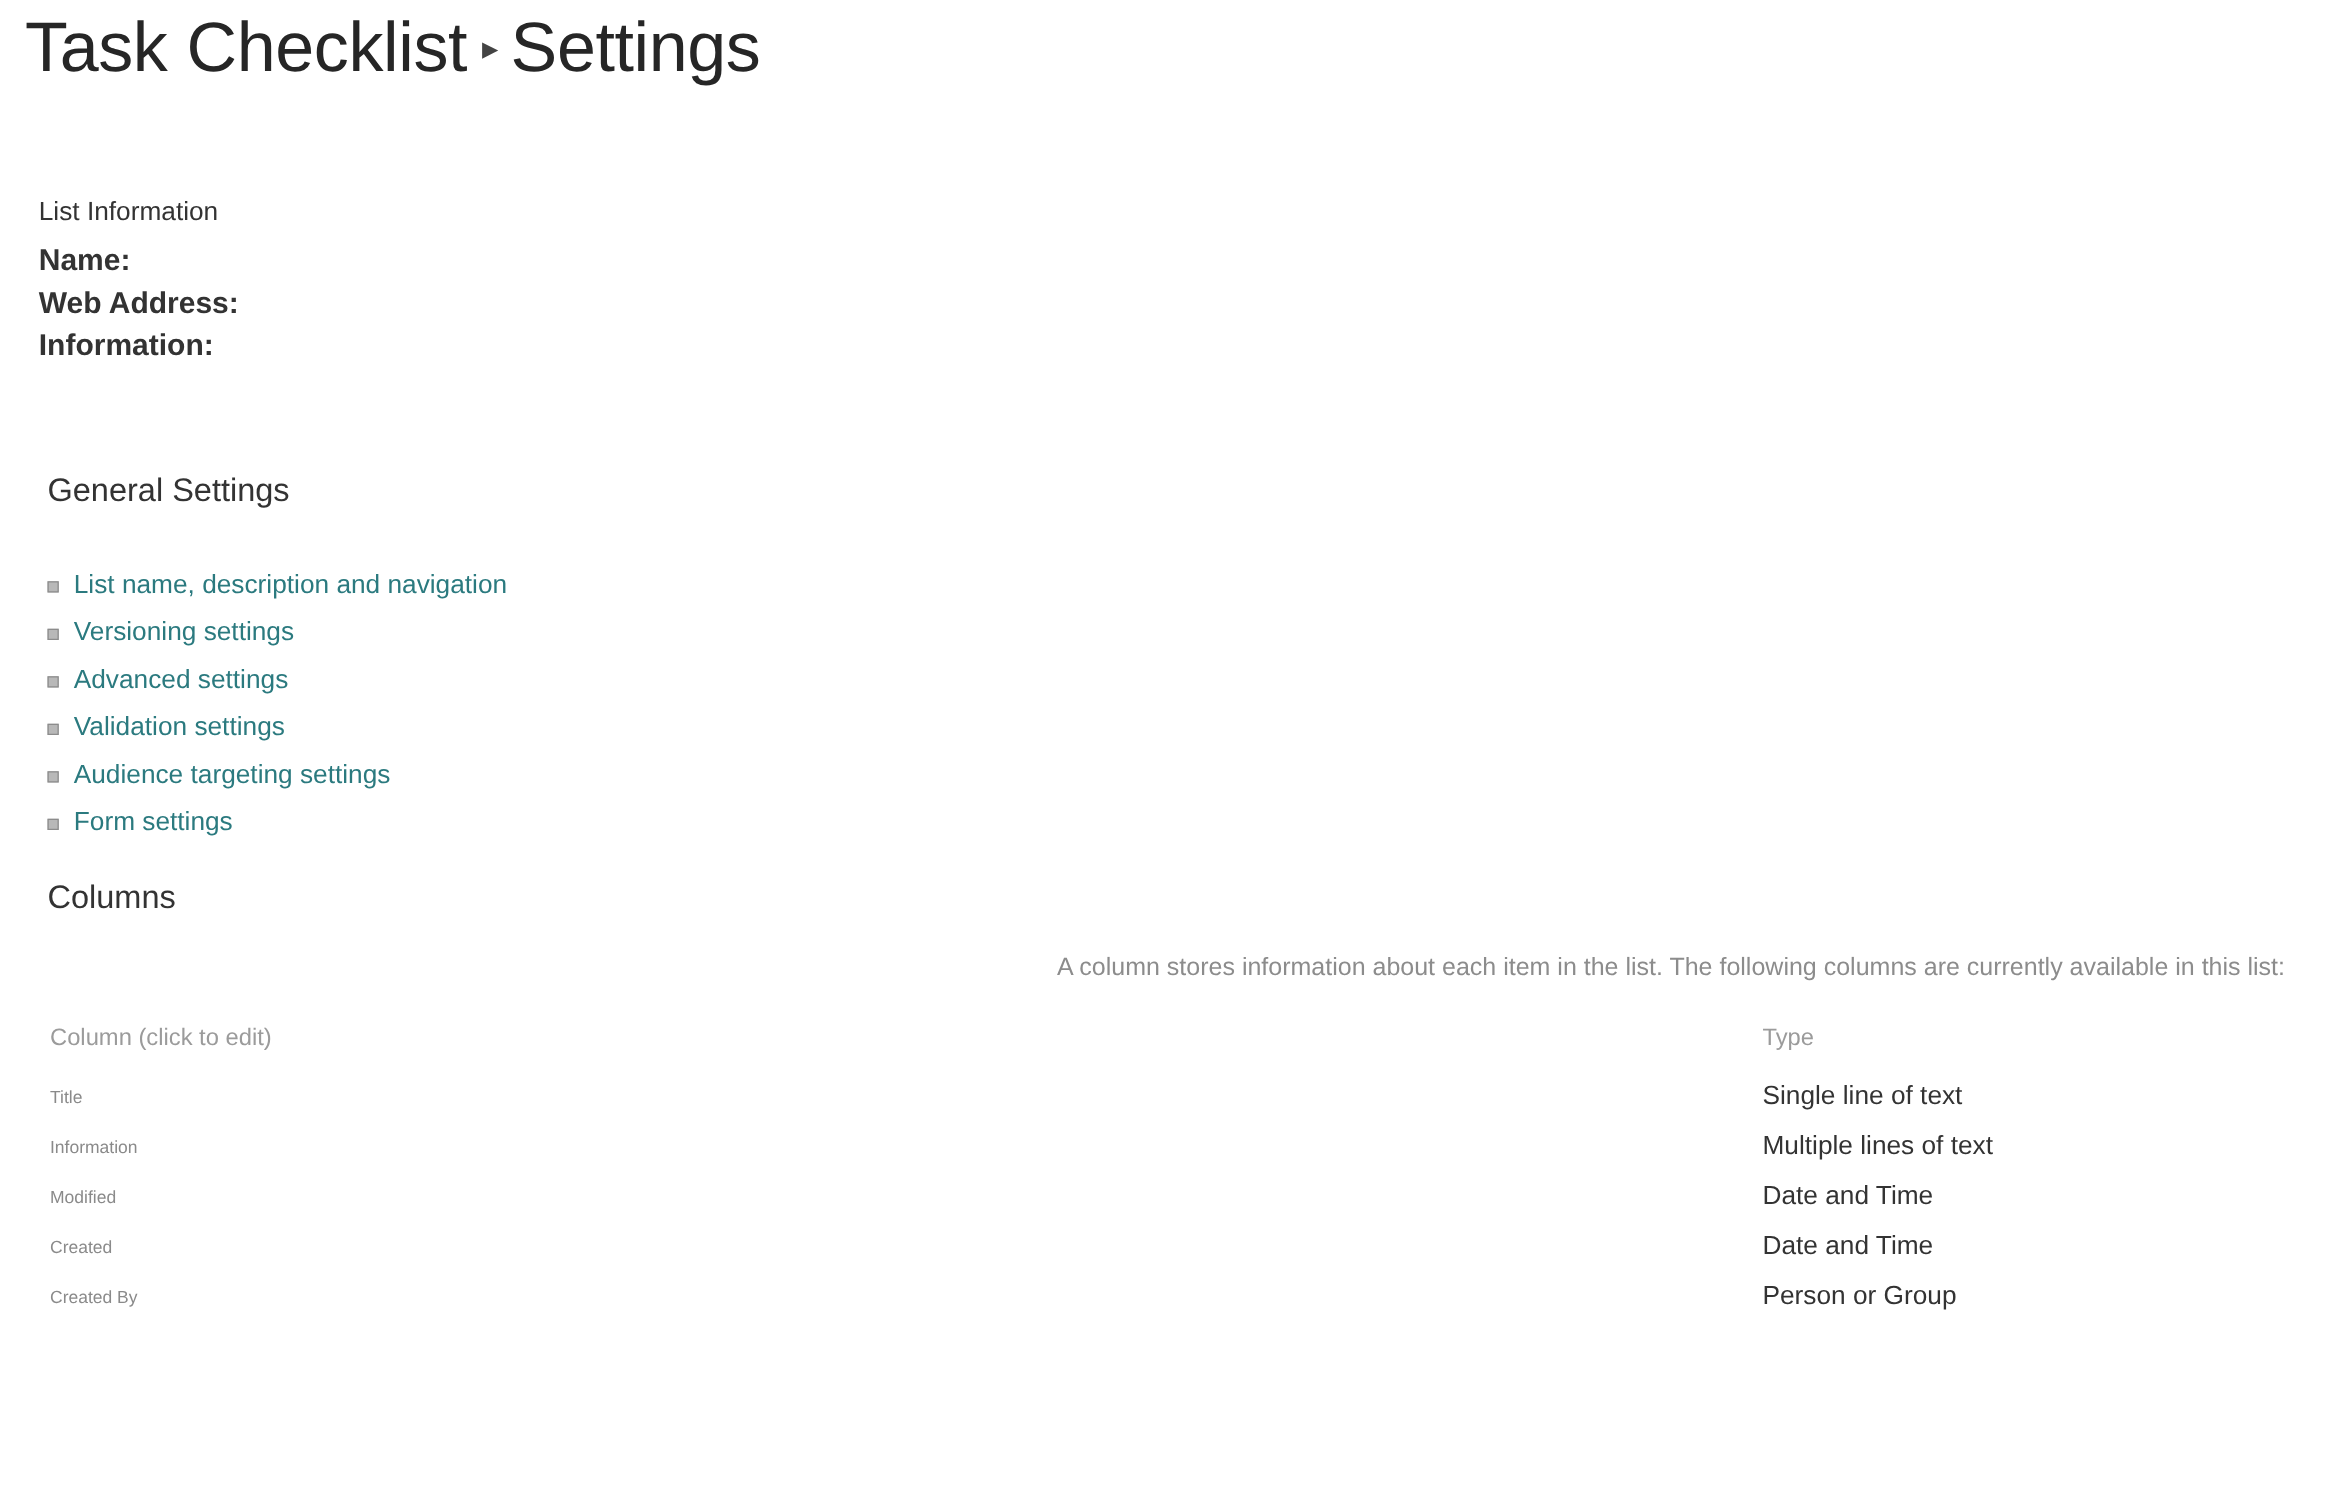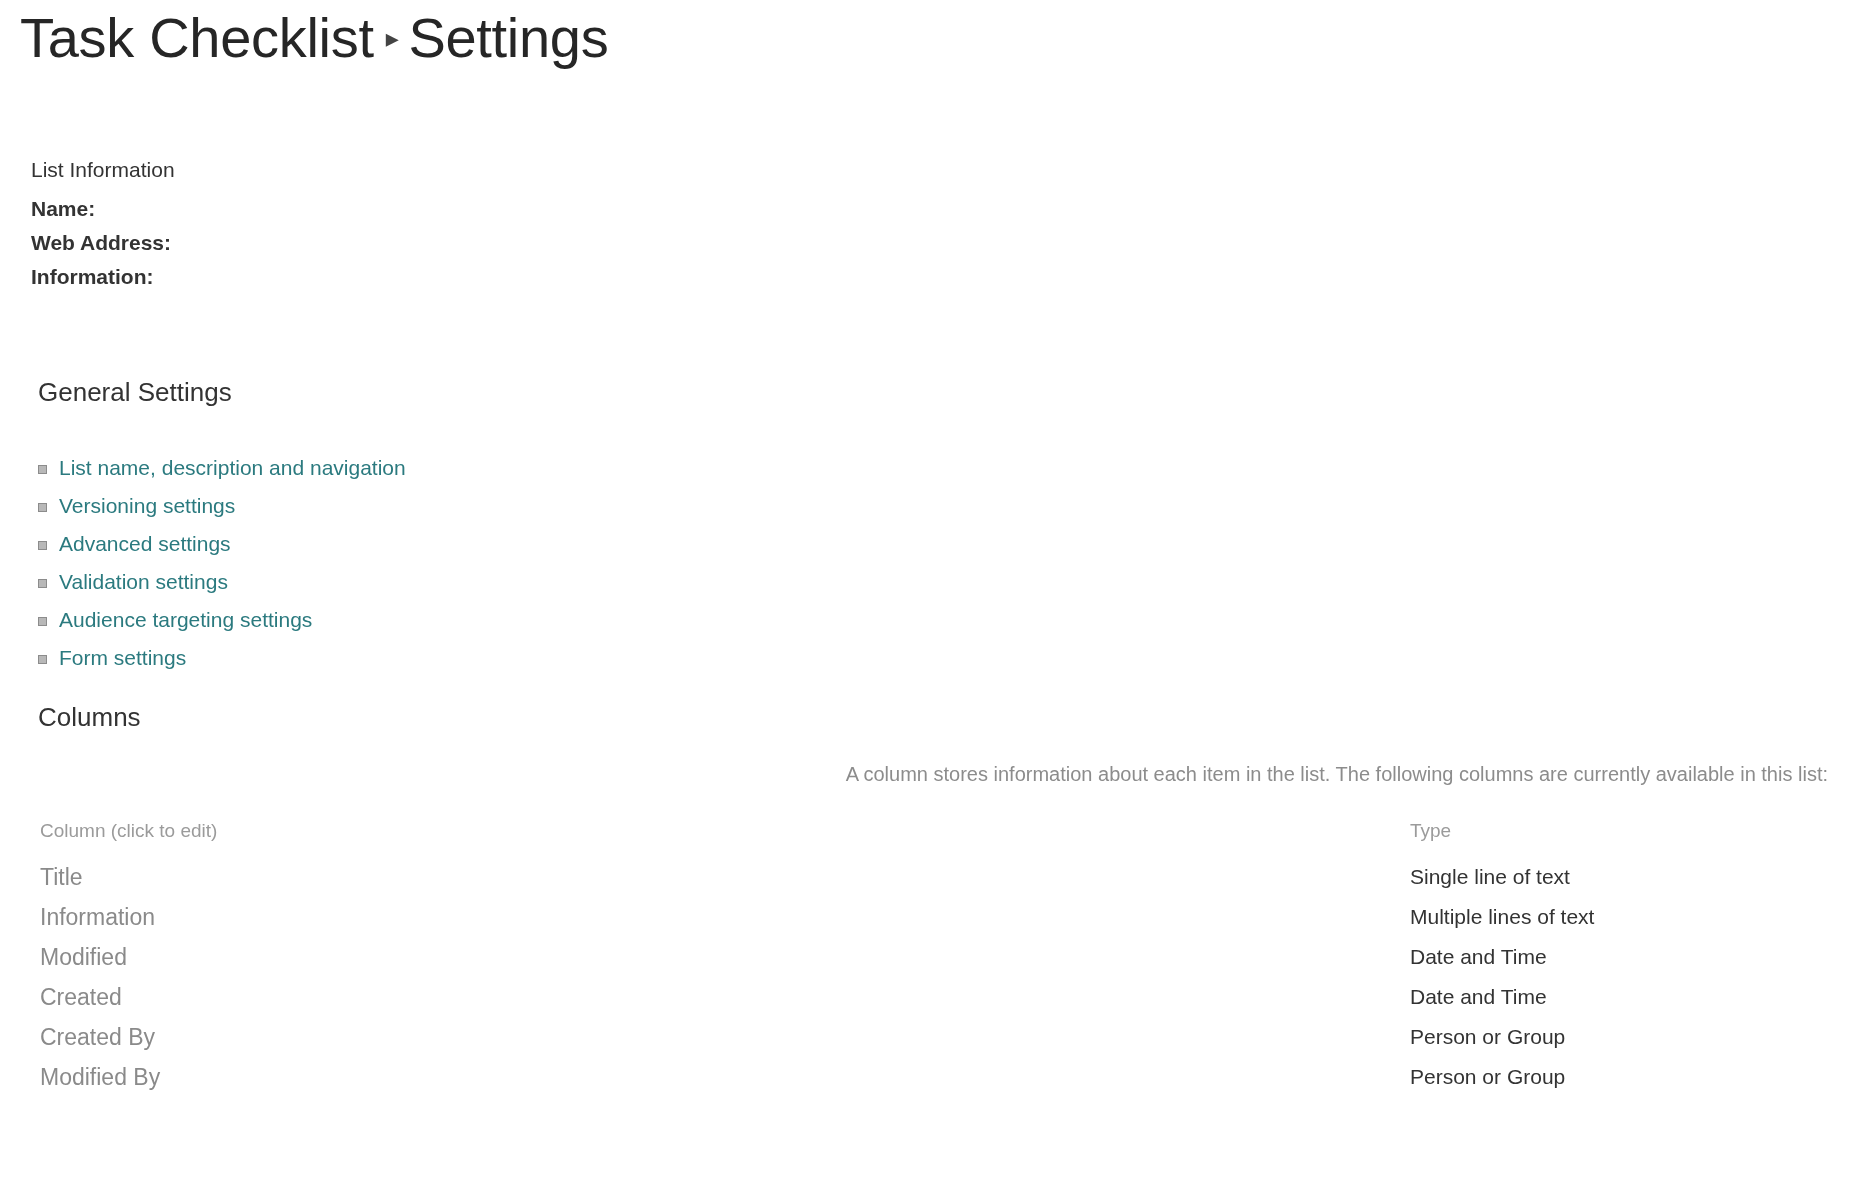--- a/index.html
+++ b/index.html
@@ -48,21 +48,21 @@
     width: 900px;
   }
   .list-info-heading {
     font-size: 21px;
     line-height: 30px;
     font-weight: 400;
     color: #333333;
     margin: 0 0 7px 0;
   }
   .info-row {
-    font-size: 21px;
+    font-size: 24px;
     line-height: 34px;
     font-weight: bold;
     color: #333333;
     margin: 0;
     white-space: nowrap;
   }
   .info-row .info-value {
     font-weight: normal;
     padding-left: 6px;
   }
@@ -142,21 +142,21 @@
     padding: 0 0 13px 2px;
     line-height: 26px;
   }
   table.columns-table td {
     padding: 0 0 0 2px;
     height: 40px;
     vertical-align: middle;
     line-height: 26px;
   }
   td.cell-column {
-    font-size: 23px;
+    font-size: 14px;
     color: #8a8a8a;
   }
   td.cell-type {
     font-size: 21px;
     color: #333333;
   }
 </style>
 </head>
 <body>
 
@@ -235,19 +235,15 @@
         <td class="cell-type">Date and Time</td>
       </tr>
       <tr>
         <td class="cell-column">Created</td>
         <td class="cell-type">Date and Time</td>
       </tr>
       <tr>
         <td class="cell-column">Created By</td>
         <td class="cell-type">Person or Group</td>
       </tr>
-      <tr>
-        <td class="cell-column">Modified By</td>
-        <td class="cell-type">Person or Group</td>
-      </tr>
     </tbody>
   </table>
 </div>
 
 </body></html>

